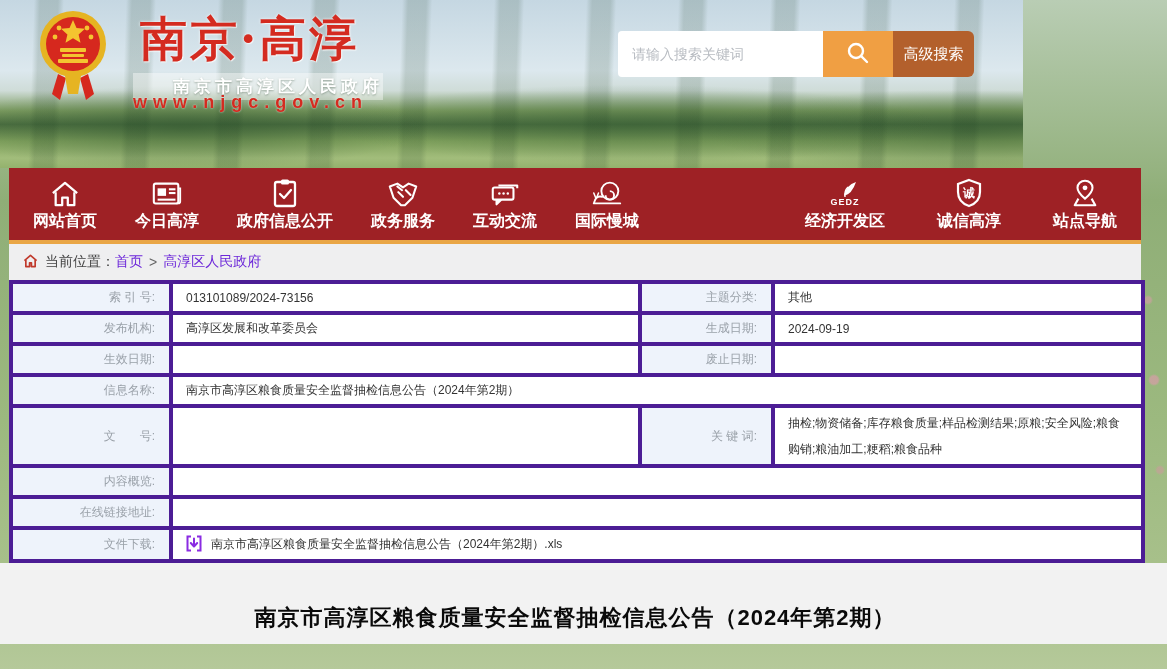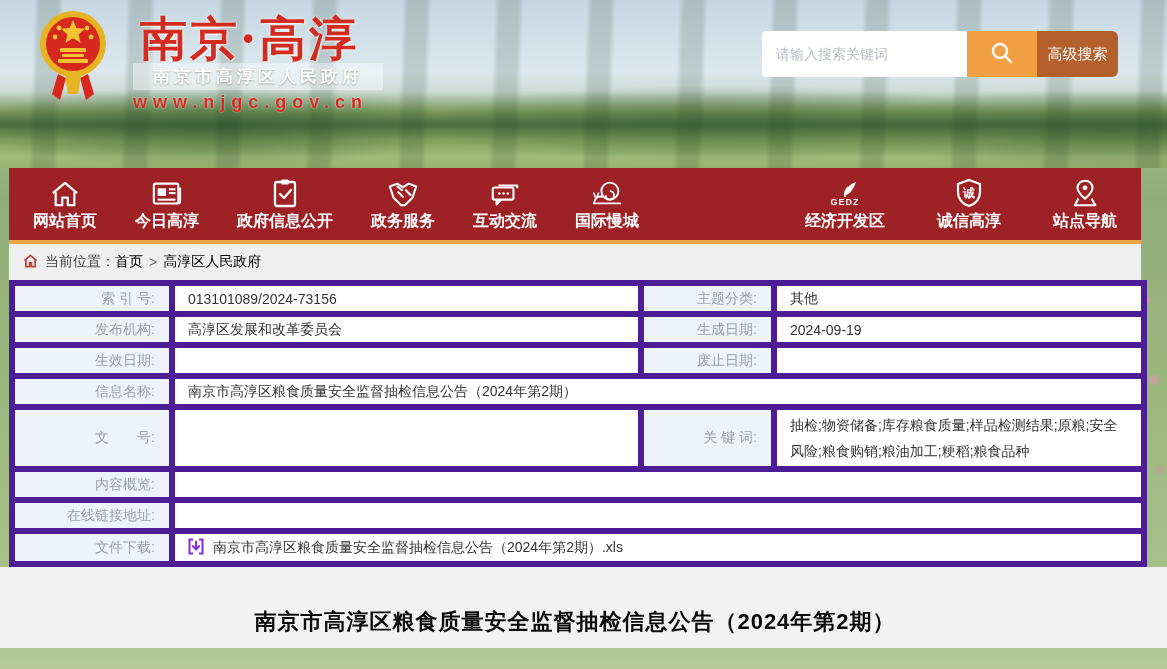--- a/index.html
+++ b/index.html
@@ -7,34 +7,34 @@
     font-family:"Liberation Sans","DejaVu Sans",sans-serif; }
   body {
     background:
       radial-gradient(circle 9px at 1154px 380px, rgba(233,150,180,.55) 0 4px, transparent 6px),
       radial-gradient(circle 7px at 1148px 300px, rgba(233,150,180,.45) 0 3px, transparent 5px),
       radial-gradient(circle 8px at 1160px 470px, rgba(225,140,170,.4) 0 3px, transparent 5px),
       linear-gradient(to bottom, #b9cdb4 0px, #8fae77 200px, #9cb97f 420px, #aac28d 600px, #b5c99a 669px);
   }
 
   
-  .header { position:relative; width:1167px; height:168px; overflow:hidden;
+  .header { position:relative; width:1023px; height:168px; overflow:hidden;
     background:
       repeating-linear-gradient(92deg, rgba(30,62,34,0) 0 34px, rgba(30,62,34,.16) 40px 58px, rgba(30,62,34,0) 64px 92px),
       radial-gradient(ellipse 340px 60px at 18% 76%, rgba(46,84,46,.55), transparent 70%),
       radial-gradient(ellipse 420px 55px at 62% 74%, rgba(52,92,50,.5), transparent 72%),
       radial-gradient(ellipse 380px 60px at 95% 78%, rgba(46,84,46,.5), transparent 70%),
       linear-gradient(to bottom, #c5d7e2 0%, #dce8ee 42%, #cfdcd8 54%, #7c9c60 66%, #4c6f41 74%, #83a45f 84%, #a2bd7b 94%, #93b26d 100%);
   }
   .emblem { position:absolute; left:38px; top:6px; }
   .site-title { position:absolute; left:140px; top:8px; font-family:"DejaVu Serif","Liberation Serif",serif;
     font-weight:bold; font-size:47px; color:#d42b20; letter-spacing:3px;
     text-shadow:0 0 3px rgba(255,255,255,.9), 1px 1px 0 rgba(255,255,255,.6); }
-  .site-band { position:absolute; left:133px; top:63px; width:250px; height:27px;
-    background:rgba(255,255,255,.42); display:flex; align-items:center; justify-content:center; }
+  .site-band { position:absolute; left:133px; top:73px; width:250px; height:27px;
+    background:rgba(255,255,255,.42); display:flex; align-items:center; justify-content:flex-end; }
   .site-band span { color:#fff; font-weight:bold; font-size:17px; letter-spacing:4px;
     text-shadow:0 1px 2px rgba(90,110,90,.55); }
   .site-url { position:absolute; left:133px; top:92px; color:#d42b20; font-weight:bold;
     font-size:18px; letter-spacing:6px; text-shadow:0 0 2px rgba(255,255,255,.8); }
   .search-wrap { position:absolute; top:31px; right:49px; display:flex; height:46px; }
   .search-input { width:205px; height:46px; border:none; outline:none; background:#fff;
     border-radius:4px 0 0 4px; padding:10px 14px; font-size:14px; color:#333; }
   .search-input::placeholder { color:#b8bcc2; }
   .search-btn { width:70px; height:46px; background:#f09f43; border:none; cursor:pointer;
     display:flex; align-items:center; justify-content:center; }
@@ -48,26 +48,26 @@
   .nav-item.right { margin-right:0; margin-left:52px; }
   .nav-spacer { flex:1; }
   .nav-ico { height:32px; display:flex; align-items:flex-end; justify-content:center; }
   .nav-label { color:#fff; font-size:16px; font-weight:bold; margin-top:3px; white-space:nowrap; }
   .gedz-text { color:#fff; font-size:9px; font-weight:bold; letter-spacing:1px; line-height:8px; }
 
   
   .crumb { width:1132px; margin-left:9px; height:36px; background:#efeff0;
     display:flex; align-items:center; padding:0 14px; font-size:14px; color:#444; }
   .crumb .txt { margin-left:7px; }
-  .crumb a { color:#000000; text-decoration:none; cursor:pointer; }
+  .crumb a { color:#6d28d9; text-decoration:none; cursor:pointer; }
   .crumb .sep { margin:0 6px; color:#666; }
 
   
   table.info { width:1132px; margin-left:9px; border-collapse:collapse; background:#fff; table-layout:fixed; }
-  table.info td { border:6px solid #4c1d95; font-size:14px; vertical-align:middle; overflow:hidden; }
+  table.info td { border:4px solid #4c1d95; font-size:12px; vertical-align:middle; overflow:hidden; }
   td.lbl { background:#eef3fb; color:#9aa1a9; text-align:right; padding:2px 14px 2px 4px; }
   td.val { color:#333; padding:2px 10px 2px 13px; }
   tr.h31 td { height:31px; }
   tr.h59 td { height:59px; }
   tr.h33 td { height:33px; }
   .kw { font-size:13px; line-height:26px;margin-left:24px; }
   .dl-link { display:inline-flex; align-items:center; gap:9px; cursor:pointer; color:#333; text-decoration:none; }
 
   
   .footer { width:1167px; height:81px; background:#f2f2f2; }

